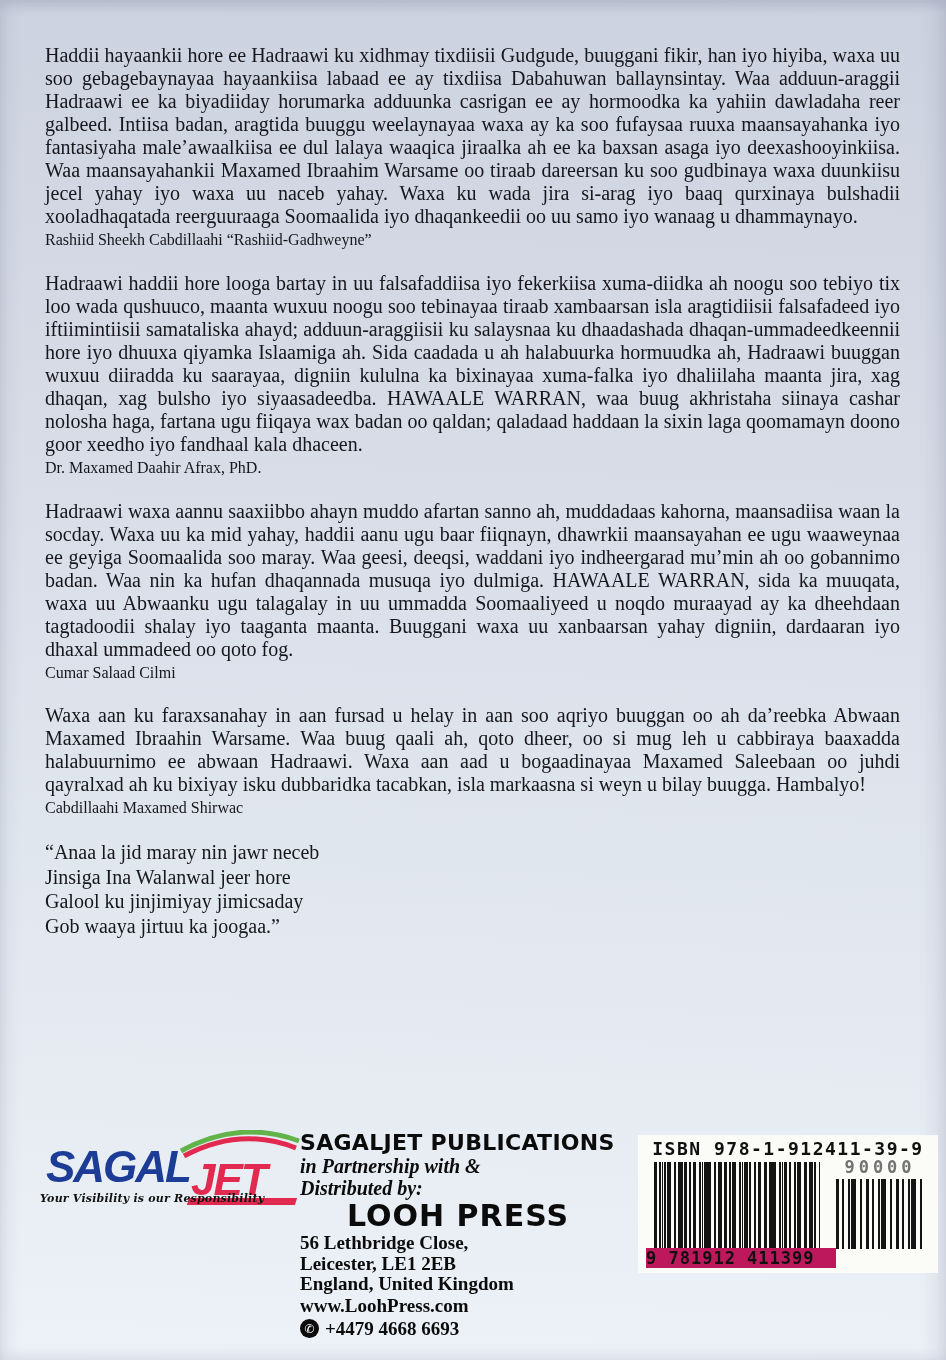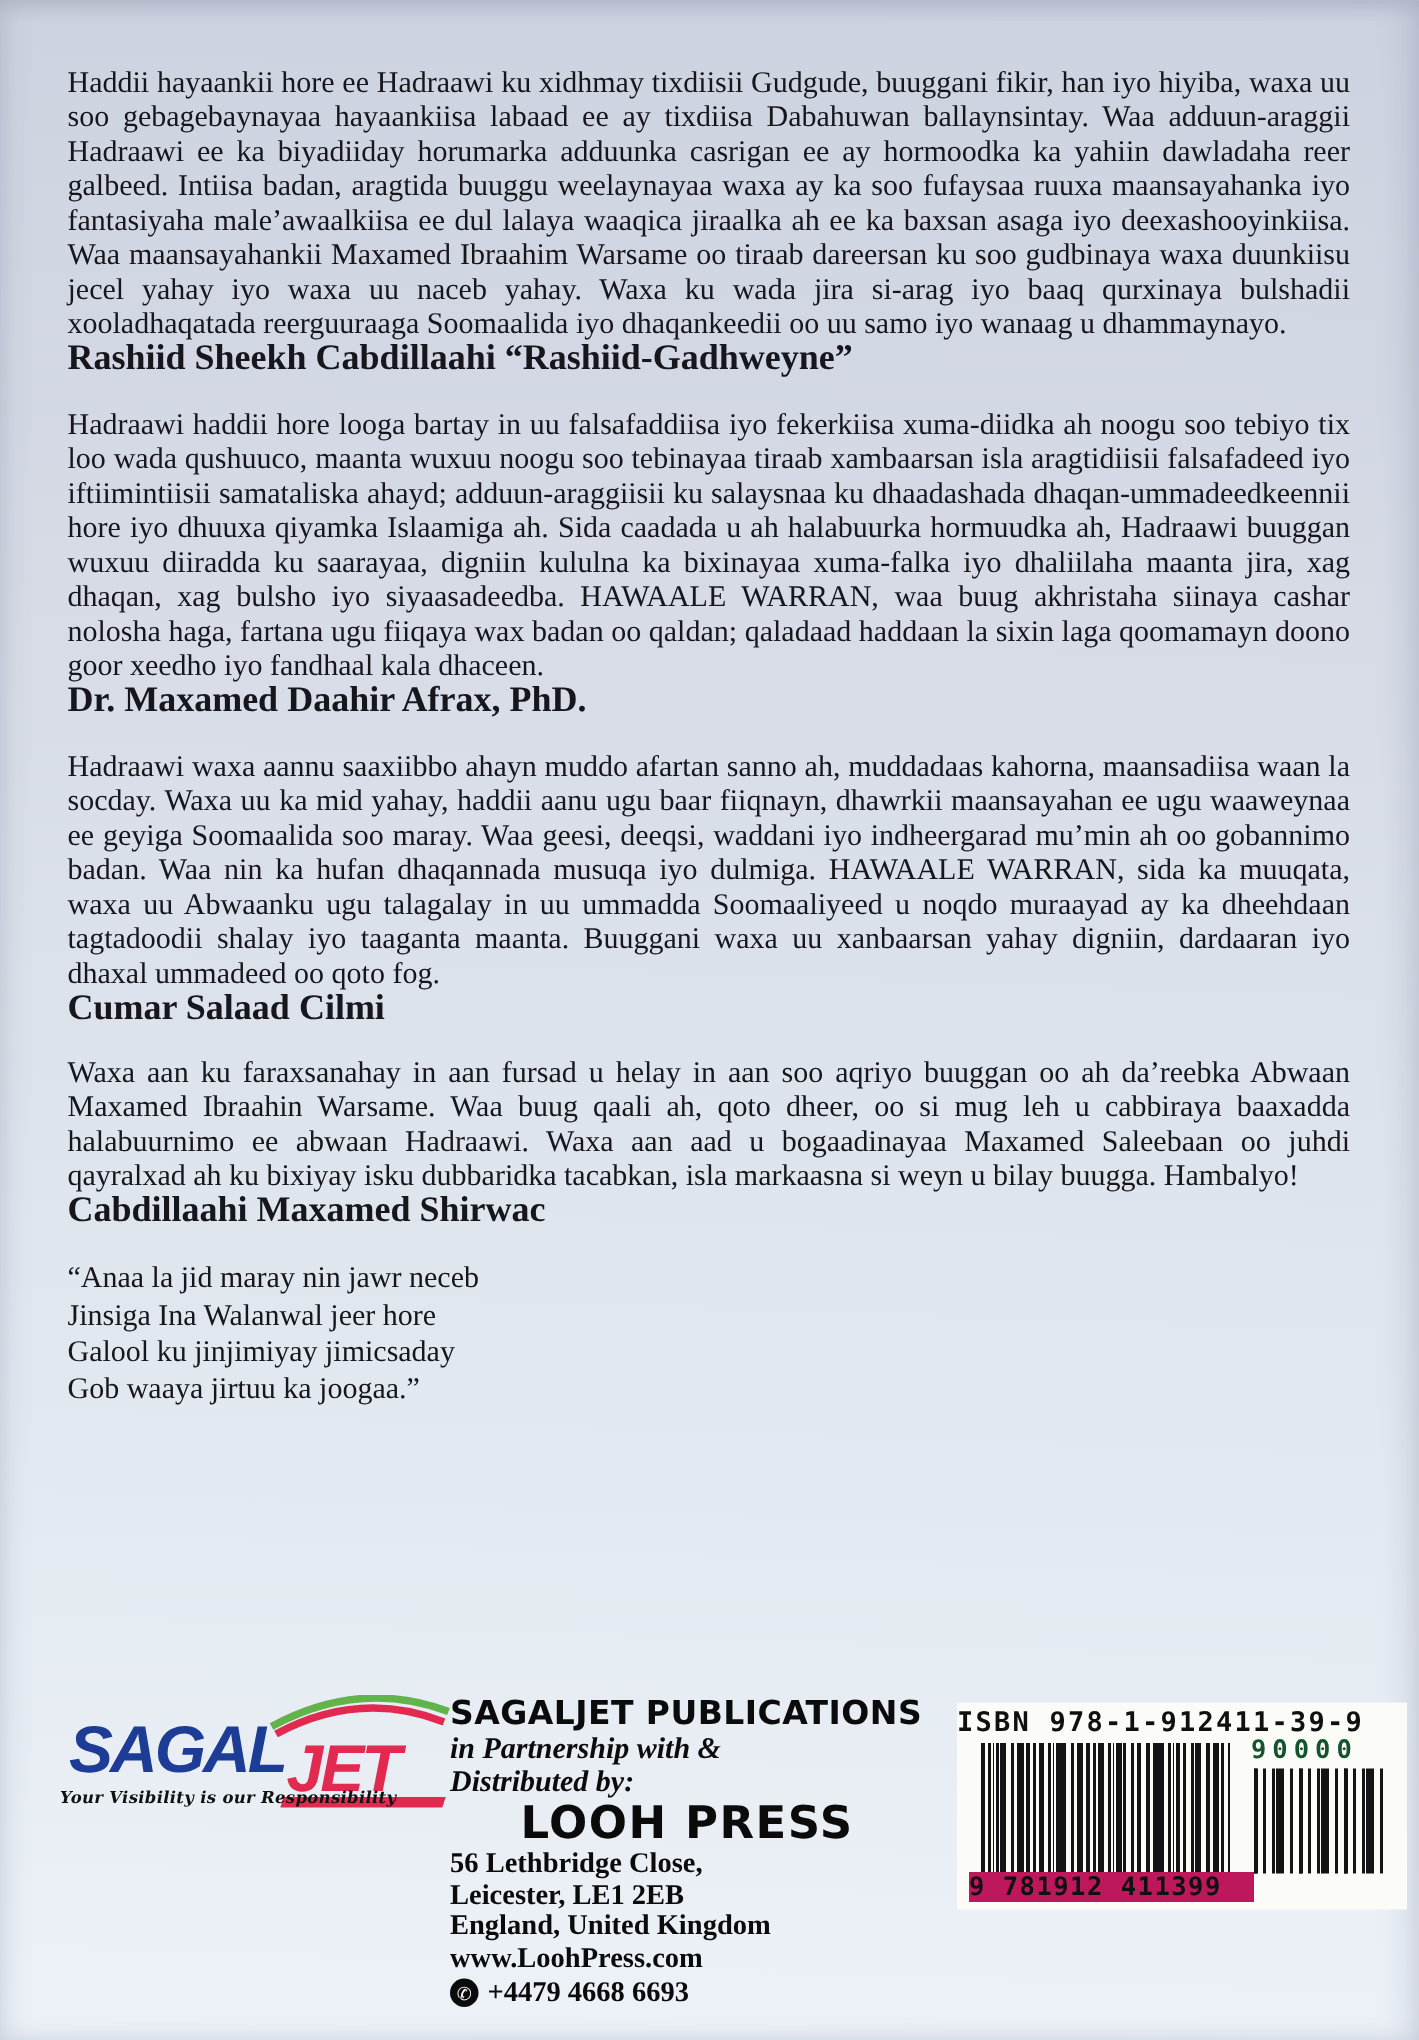--- a/index.html
+++ b/index.html
@@ -5,21 +5,21 @@
   html,body{margin:0;padding:0;}
   body{
     width:946px;height:1360px;position:relative;overflow:hidden;
     background:linear-gradient(182deg,#ccd2df 0%,#d6dbe6 30%,#e0e6ee 62%,#edf2f8 100%);
     font-family:"Liberation Serif",serif;color:#16161c;
   }
   .vignette{position:absolute;inset:0;pointer-events:none;
     box-shadow:inset -10px 0 18px rgba(90,100,125,.14),inset 10px 0 14px rgba(90,100,125,.08),inset 0 6px 10px rgba(90,100,125,.10);}
   .blurbs{position:absolute;top:44px;left:45px;right:46px;}
   p.para{margin:0;font-size:20px;line-height:23px;text-align:justify;}
-  p.author{margin:0 0 20px 0;font-size:24px;line-height:23.8px;font-weight:bold;}
+  p.author{margin:0 0 20px 0;font-size:16px;line-height:23.8px;font-weight:normal;}
   .poem{margin-top:2px;}
   .poem div{font-size:20px;line-height:24.6px;}
   .poem .poem-author{font-weight:bold;}
 
   
   .logo{position:absolute;left:40px;top:1138px;width:262px;height:85px;}
   .logo-sagal{position:absolute;left:6px;top:4px;
     font:italic 700 44px "Liberation Sans",sans-serif;letter-spacing:-2px;color:#1c3c96;}
   .logo-jet{position:absolute;left:151px;top:17px;
     font:italic 700 44px "Liberation Sans",sans-serif;letter-spacing:-2px;color:#e22a50;}
@@ -33,31 +33,31 @@
   .pub-partner{font:italic 700 20px "Liberation Serif",serif;line-height:22px;color:#0b0b0b;}
   .pub-press{font:800 30px "DejaVu Sans",sans-serif;letter-spacing:1px;line-height:34px;color:#0b0b0b;margin-left:47px;}
   .pub-addr{font:700 19px "Liberation Serif",serif;line-height:20.5px;color:#0b0b0b;}
   .pub-site{font:700 19px "Liberation Serif",serif;line-height:21px;color:#0b0b0b;}
   .pub-phone{display:flex;align-items:center;gap:6px;margin-top:2px;}
   .wa-icon{width:19px;height:19px;border-radius:50%;background:#0b0b0b;color:#fff;
     display:flex;align-items:center;justify-content:center;font:12px "DejaVu Sans",sans-serif;}
   .phone-num{font:700 19px "Liberation Serif",serif;color:#0b0b0b;}
 
   .barcode{position:absolute;left:638px;top:1135px;width:300px;height:138px;background:#fbfbf8;}
-  .bc-isbn{position:absolute;left:0;top:3px;width:100%;text-align:left;
+  .bc-isbn{position:absolute;left:0;top:3px;width:100%;text-align:center;
     font:700 18px "DejaVu Sans Mono",monospace;letter-spacing:1.5px;color:#101010;white-space:nowrap;}
   .bars{background-color:transparent;background-image:
     repeating-linear-gradient(90deg,#141414 0 2px,transparent 2px 5px),
     repeating-linear-gradient(90deg,#141414 0 3px,transparent 3px 13px),
     repeating-linear-gradient(90deg,#141414 0 1px,transparent 1px 8px);}
   .bc-main{position:absolute;left:16px;top:27px;width:166px;height:93px;}
   .bc-digits{position:absolute;left:8px;top:113px;width:190px;background:#be185d;
     font:700 17px "DejaVu Sans Mono",monospace;letter-spacing:1px;color:#101010;white-space:nowrap;}
-  .bc-price{position:absolute;left:196px;top:22px;width:92px;text-align:left;
-    font:700 17px "DejaVu Sans Mono",monospace;letter-spacing:4px;color:#14532d;}
+  .bc-price{position:absolute;left:196px;top:22px;width:92px;text-align:center;
+    font:700 17px "DejaVu Sans Mono",monospace;letter-spacing:4px;color:#737373;}
   .bc-sup{position:absolute;left:198px;top:44px;width:86px;height:70px;background-image:
     repeating-linear-gradient(90deg,#141414 0 2px,transparent 2px 6px),
     repeating-linear-gradient(90deg,#141414 0 3px,transparent 3px 15px);}
 </style>
 </head>
 <body>
 
 <div class="vignette"></div>
 
 <div class="blurbs">

